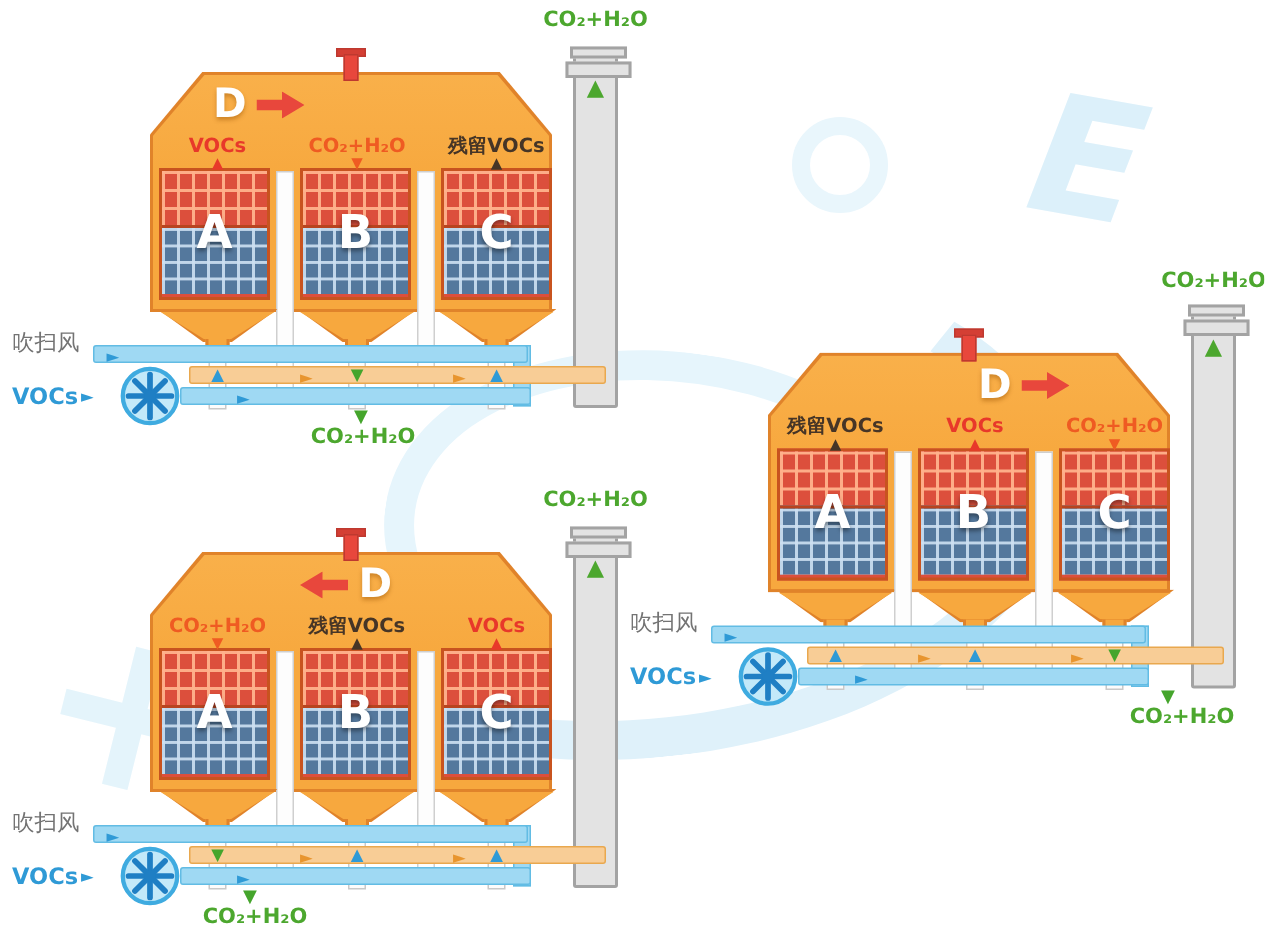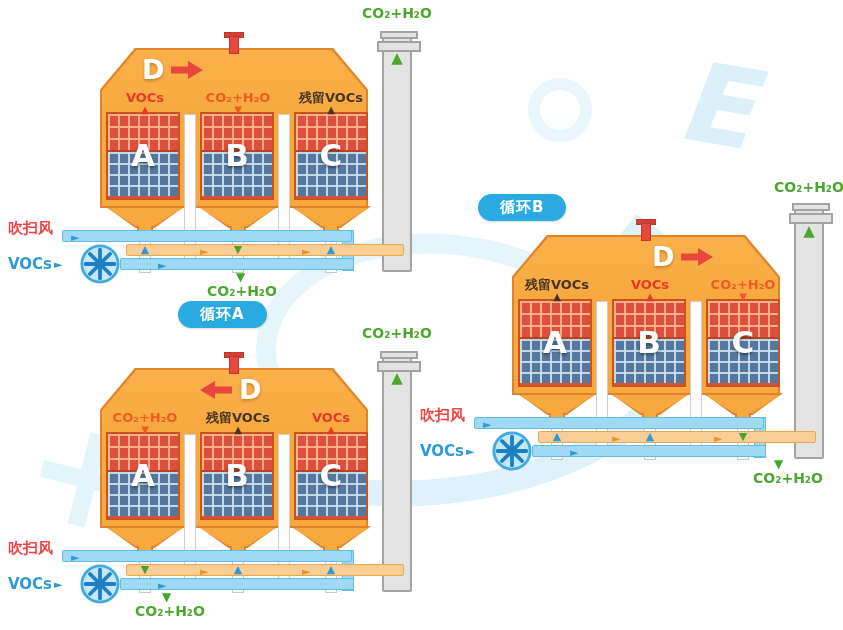--- a/index.html
+++ b/index.html
@@ -115,37 +115,35 @@
 .pa{position:absolute;top:239px;width:12px;text-align:center;font-size:11px;font-weight:bold;z-index:5;line-height:1}
 .pa0{left:131px}.pa1{left:224px}.pa2{left:317px}
 .u0 .pa0,.u0 .pa2,.u1 .pa1,.u1 .pa2,.u2 .pa0,.u2 .pa1{color:#2F9AD6}
 .u0 .pa1,.u1 .pa0,.u2 .pa2{color:#45A52C}
 .gdown{position:absolute;top:266px;font-size:12px;font-weight:bold;color:#45A52C;z-index:5;line-height:1}
 .u0 .gdown{left:228px}
 .u1 .gdown{left:154px}
 .u2 .gdown{left:354px}
 
 
-.purge-text{position:absolute;left:0;top:214px;font-size:15px;font-weight:bold;color:#ef4444;white-space:nowrap}
+.purge-text{position:absolute;left:0;top:214px;font-size:15px;font-weight:normal;color:#737373;white-space:nowrap}
 .vocs-text{position:absolute;left:0;top:250px;font-size:15px;font-weight:bold;color:#2F9AD6}
 .fan{position:absolute;left:71px;top:238px;width:42px;height:42px;z-index:4}
 </style>
 </head>
 <body>
 
 <div id="stage">
 
   <div class="wm wm-arc1"></div>
   <div class="wm wm-arc2"></div>
   <div class="wm wm-ring"></div>
   <div class="wm wm-letter">E</div>
   <div class="wm wm-cross">+</div>
 
-  <div class="badge badge-a">循环A</div>
-  <div class="badge badge-b">循环B</div>
 
   <div class="unit u0 dir-right">
     <div class="co2-top">CO₂+H₂O</div>
     <div class="chimney"></div>
     <div class="stack-arrow">▲</div>
 
     <div class="rto-body">
       <div class="shape-outer"></div>
       <div class="shape-inner"></div>
       <div class="valve-cap"></div>

